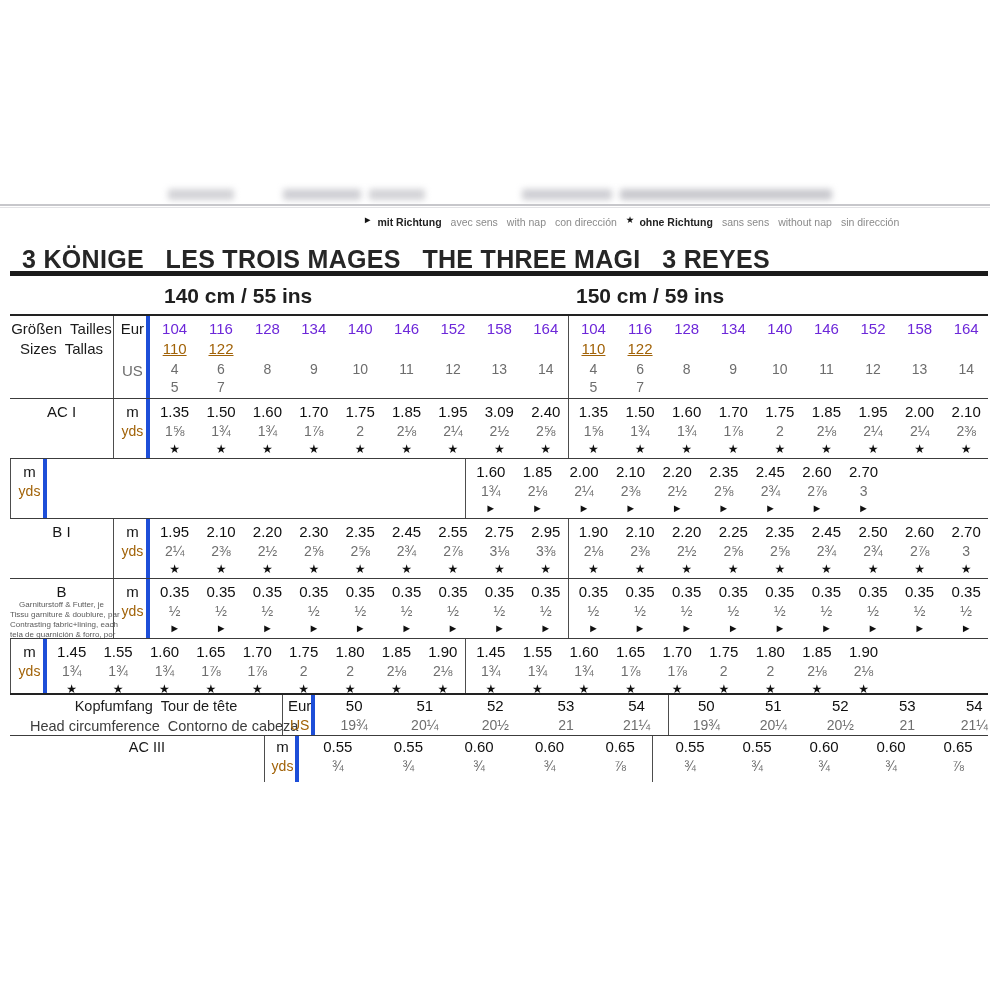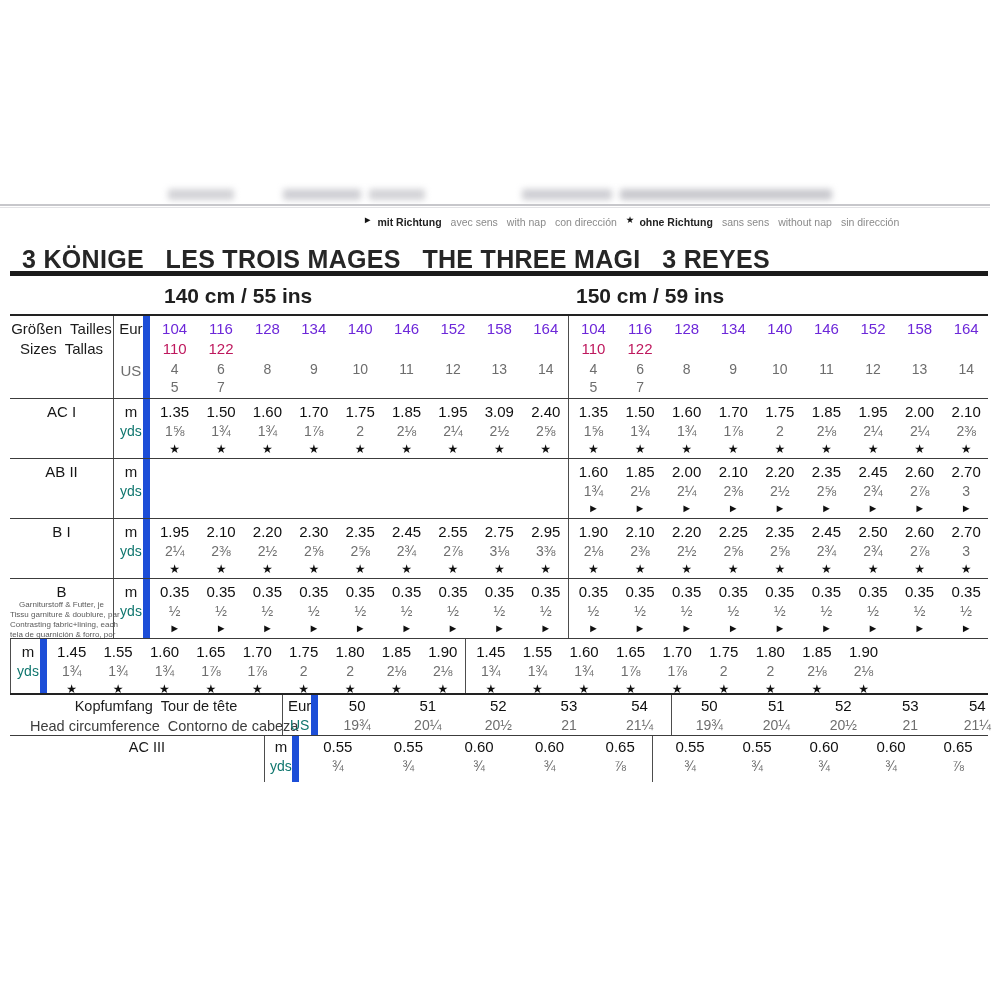--- a/index.html
+++ b/index.html
@@ -29,21 +29,21 @@
   .width-hdr .sp{width:140px;}
   .width-hdr .w1{width:418px;padding-left:14px;box-sizing:border-box;}
   .width-hdr .w2{flex:1;padding-left:8px;box-sizing:border-box;}
 
   
   #yardage-table{position:absolute;left:10px;top:314px;width:978px;}
   .trow{display:flex;box-sizing:border-box;text-align:center;}
   .cell{box-sizing:border-box;}
   .lab{width:103px;padding-top:4px;font-size:15px;}
   .lab2{width:252px;padding-top:3px;font-size:14.5px;margin-left:20px;}
-  .unit,.unitk{width:37px;border-left:1px solid #4d4d4d;border-right:7px solid #1d4ed8;
+  .unit,.unitk{width:37px;border-left:1px solid #4d4d4d;border-right:4px solid #1d4ed8;
         padding:4px 0 0 5px;font-size:15px;box-sizing:border-box;}
   .unitk{padding-top:2px;}
   .half{display:flex;}
   .h140{width:418px;}
   .h150{flex:1;border-left:1px solid #4d4d4d;}
   .dcell{width:46.4px;padding:4px 0 0 3px;font-size:15px;box-sizing:border-box;}
   .h150 .dcell{width:46.6px;}
   .khalf{display:flex;}
   .k140{width:353px;}
   .k150{flex:1;border-left:1px solid #4d4d4d;}
@@ -54,28 +54,28 @@
   .fab{border-top:1px solid #3c3c3c;height:60px;overflow:hidden;}
   .fab.last{border-bottom:2px solid #222;height:57px;}
   .kopf{height:40px;}
   .ac3{border-top:1px solid #3c3c3c;height:47px;}
 
   .hl{height:20px;white-space:pre;color:#1c1c1c;}
   .szu{position:relative;}
   .szu .eu{height:42px;color:#1a1a1a;}
   .szu .usx{color:#6d6d6d;}
   .l1{height:20px;color:#6d28d9;}
-  .l2{height:21px;color:#be185d;}
+  .l2{height:21px;color:#a16207;text-decoration:underline;}
   .l3{height:18px;color:#6d6d6d;font-size:14px;}
   .l4{height:18px;color:#6d6d6d;font-size:14px;}
 
   .lmain{height:17px;color:#161616;}
   .sub{font-size:8px;line-height:9.9px;color:#5a5a5a;white-space:nowrap;}
   .u1{height:20px;color:#161616;}
-  .u2{color:#0f766e;font-size:14px;}
+  .u2{color:#a16207;font-size:14px;}
   .m{height:20px;color:#0f0f0f;}
   .yds{height:19px;color:#6e6e6e;font-size:14px;}
   .sym{height:16px;font-size:12px;color:#101010;}
   .sym.tri{font-size:11px;}
   .kl1{height:20px;white-space:pre;color:#1c1c1c;}
   .kl2{white-space:pre;color:#3d3d3d;}
 </style>
 </head>
 <body>
 
@@ -331,23 +331,20 @@
             <div class="sym">★</div>
           </div>
           <div class="dcell">
             <div class="m">2.10</div>
             <div class="yds">2⅜</div>
             <div class="sym">★</div>
           </div>
         </div>
       </div>
       <div class="trow fab">
-        <div class="cell lab">
-          <div class="lmain">AB II</div>
-        </div>
         <div class="cell unit">
           <div class="u1">m</div>
           <div class="u2">yds</div>
         </div>
         <div class="half h140">
           <div class="dcell">
             <div class="m"></div>
             <div class="yds"></div>
             <div class="sym"></div>
           </div>

